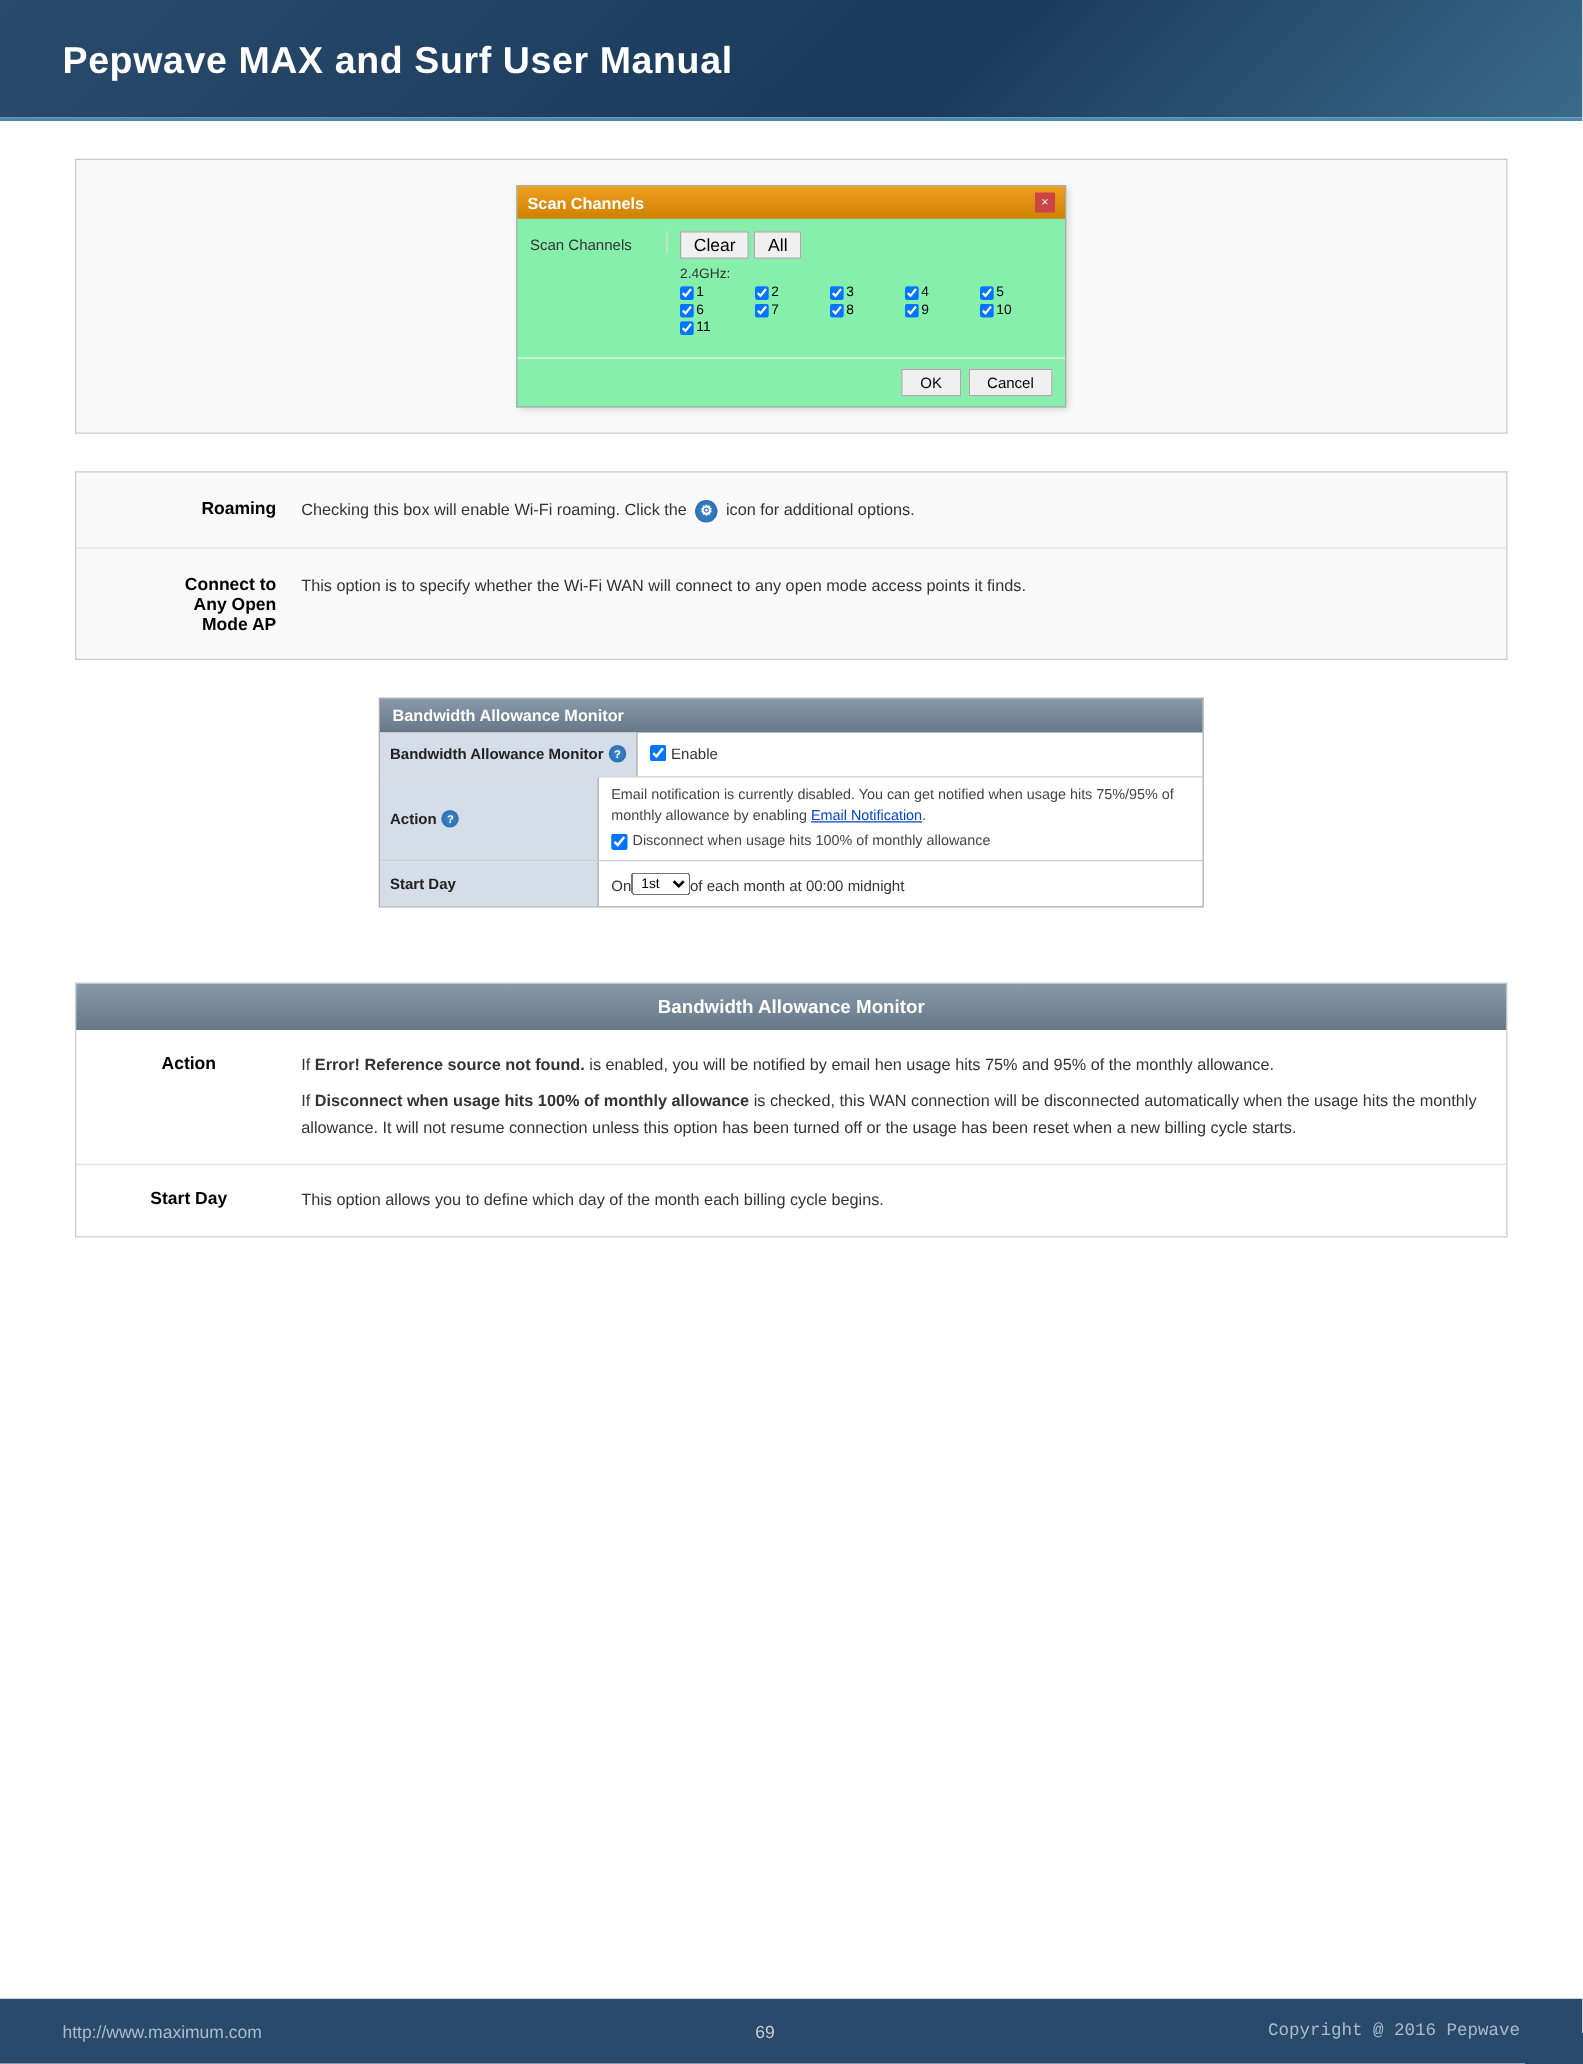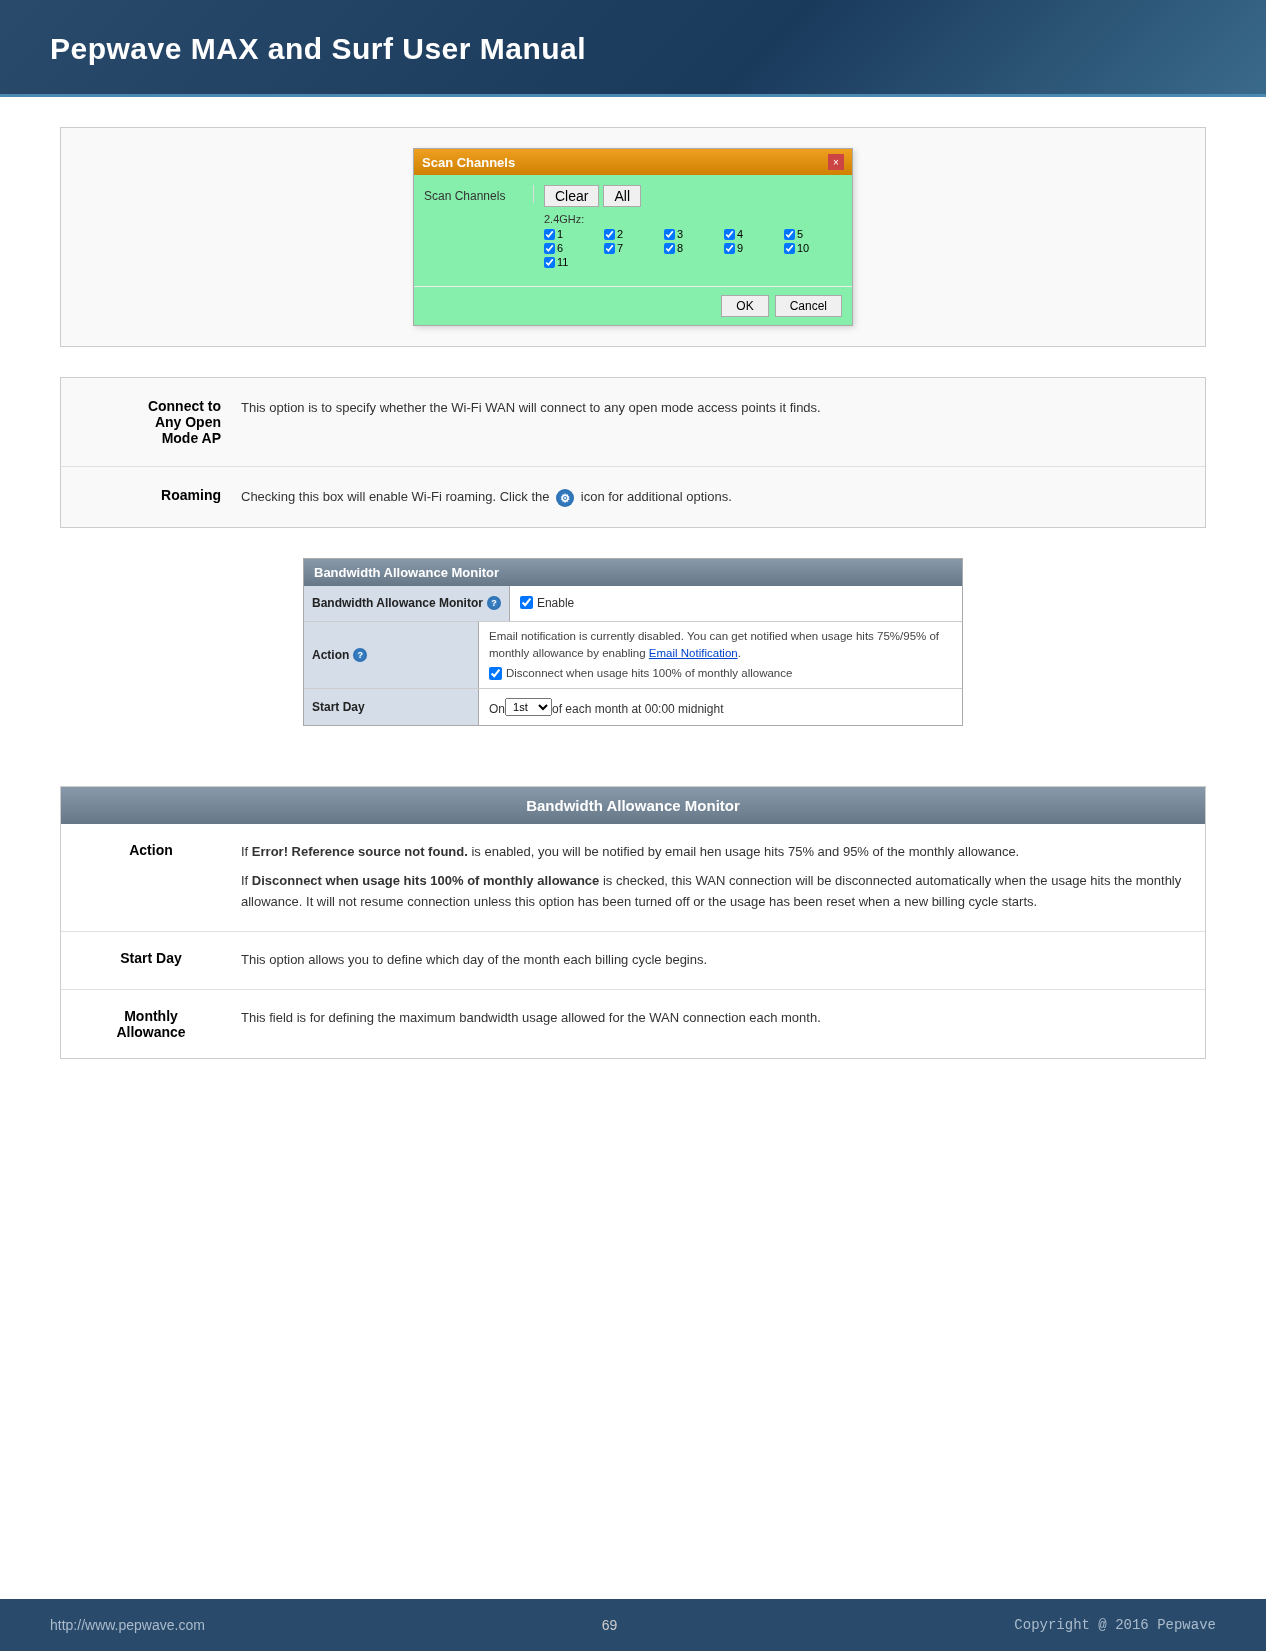--- a/index.html
+++ b/index.html
@@ -464,32 +464,32 @@
       </div>
       <div class="scan-dialog-footer">
         <button class="dialog-ok-btn">OK</button>
         <button class="dialog-cancel-btn">Cancel</button>
       </div>
     </div>
   </div>
 
   <div class="feature-section">
     <div class="feature-row">
-      <div class="feature-name">
-        <span>Connect to<br>Any Open<br>Mode AP</span>
-      </div>
-      <div class="feature-desc">This option is to specify whether the Wi-Fi WAN will connect to any open mode access points it finds.</div>
-    </div>
-    <div class="feature-row">
       <div class="feature-name">Roaming</div>
       <div class="feature-desc">
         <span>Checking this box will enable Wi-Fi roaming. Click the</span>
         <span class="info-icon">⚙</span>
         <span>icon for additional options.</span>
       </div>
+    </div>
+    <div class="feature-row">
+      <div class="feature-name">
+        <span>Connect to<br>Any Open<br>Mode AP</span>
+      </div>
+      <div class="feature-desc">This option is to specify whether the Wi-Fi WAN will connect to any open mode access points it finds.</div>
     </div>
   </div>
 
   <div style="display:flex;justify-content:center;margin-bottom:30px;">
     <div class="bam-table-section">
       <div class="bam-table-header">Bandwidth Allowance Monitor</div>
 
       <div class="bam-table-row">
         <div class="bam-cell-label">
           <span>Bandwidth Allowance Monitor</span>
@@ -557,29 +557,23 @@
         </div>
       </div>
 
       <div class="bam-large-row">
         <div class="bam-large-name">
           <span>Start Day</span>
         </div>
         <div class="bam-large-desc">This option allows you to define which day of the month each billing cycle begins.</div>
       </div>
 
-      <div class="bam-large-row">
-        <div class="bam-large-name">
-          <span>Monthly<br>Allowance</span>
-        </div>
-        <div class="bam-large-desc">This field is for defining the maximum bandwidth usage allowed for the WAN connection each month.</div>
-      </div>
 
     </div>
   </div>
 
 </div>
 
 <div class="footer">
-  <span class="footer-url">http://www.pepwave.com</span>
+  <span class="footer-url">http://www.maximum.com</span>
   <span class="footer-page">69</span>
   <span class="footer-copyright">Copyright @ 2016 Pepwave</span>
 </div>
 
 </body></html>

